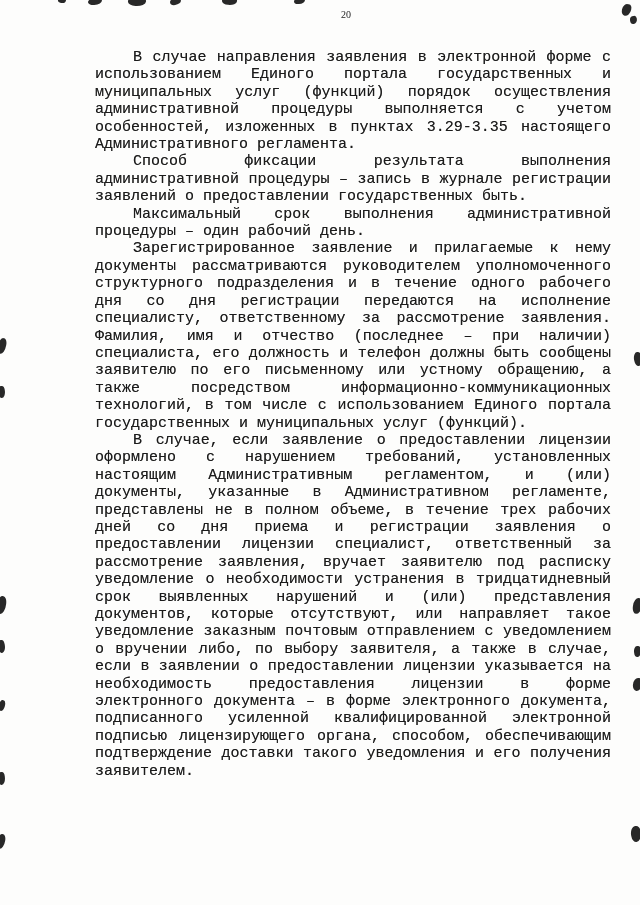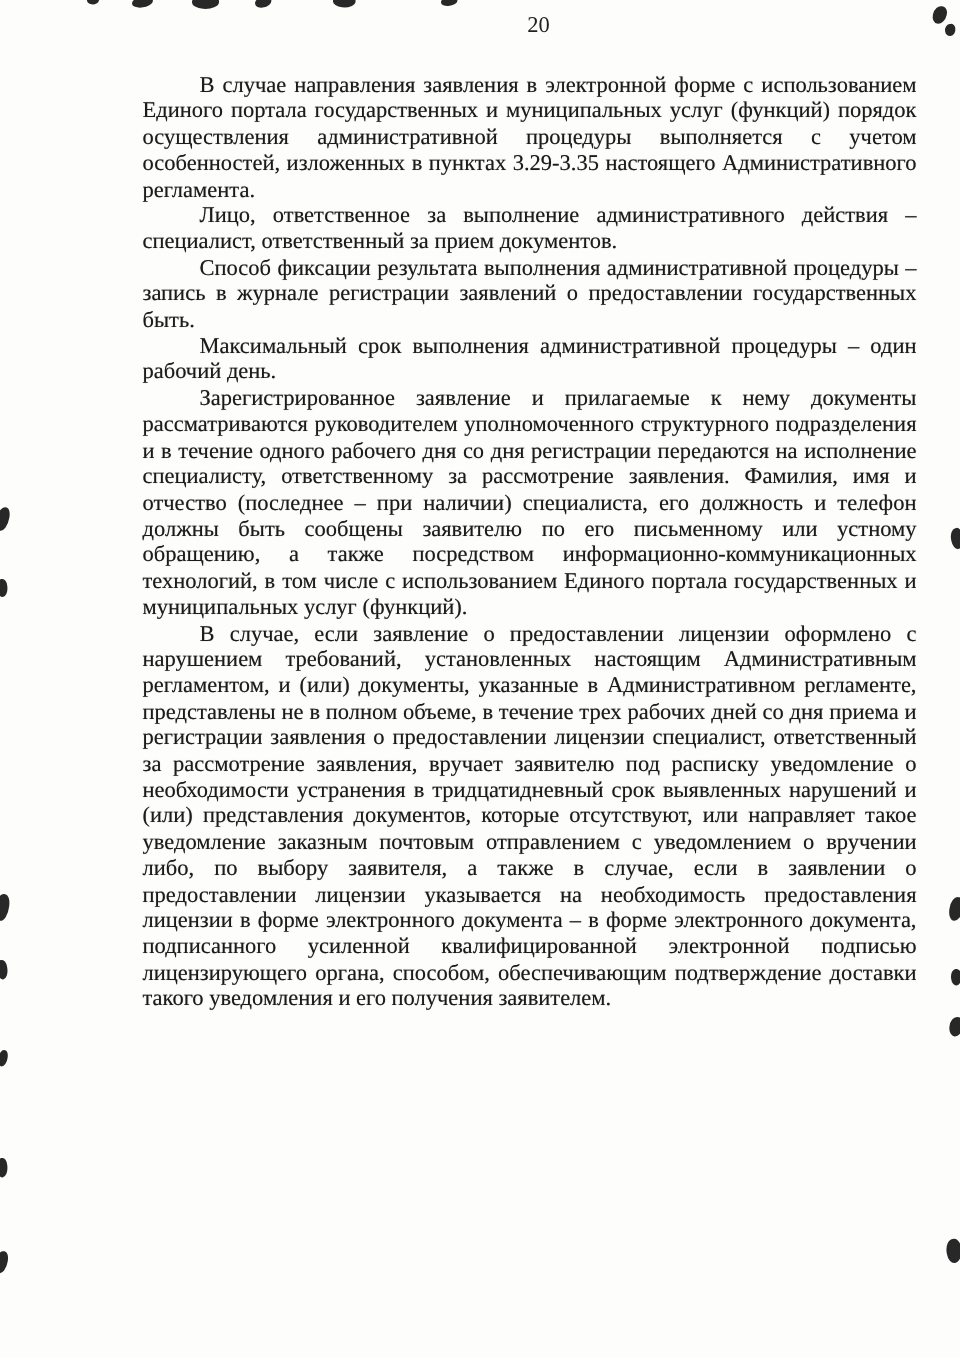--- a/index.html
+++ b/index.html
@@ -15,35 +15,36 @@
     font-family: "Liberation Serif", "DejaVu Serif", serif;
     color: #1b1b1b;
   }
   .page {
     position: absolute;
     inset: 0;
   }
   .page-number {
     position: absolute;
     top: 9px;
-    left: 101px;
+    left: 88px;
     width: 516px;
     text-align: center;
-    font-size: 15px;
+    font-size: 10px;
     color: #222;
   }
   .page-body {
     position: absolute;
     top: 49px;
     left: 95px;
     width: 516px;
     font-size: 15px;
     line-height: 17.4px;
     text-align: justify;
     text-shadow: 0 0 0.5px rgba(20,20,20,0.55);
+    font-family: Liberation Mono, monospace;
   }
   .page-body p {
     margin: 0;
     padding: 0;
     text-indent: 38px;
   }
   
   .artifact {
     position: absolute;
     background: #161616;
@@ -53,21 +54,20 @@
 </style>
 </head>
 <body>
 
 <div class="page">
 
   <div class="page-number">20</div>
 
   <main class="page-body">
       <p>В случае направления заявления в электронной форме с использованием Единого портала государственных и муниципальных услуг (функций) порядок осуществления административной процедуры выполняется с учетом особенностей, изложенных в пунктах 3.29-3.35 настоящего Административного регламента.</p>
-      <p>Лицо, ответственное за выполнение административного действия – специалист, ответственный за прием документов.</p>
       <p>Способ фиксации результата выполнения административной процедуры – запись в журнале регистрации заявлений о предоставлении государственных быть.</p>
       <p>Максимальный срок выполнения административной процедуры – один рабочий день.</p>
       <p>Зарегистрированное заявление и прилагаемые к нему документы рассматриваются руководителем уполномоченного структурного подразделения и в течение одного рабочего дня со дня регистрации передаются на исполнение специалисту, ответственному за рассмотрение заявления. Фамилия, имя и отчество (последнее – при наличии) специалиста, его должность и телефон должны быть сообщены заявителю по его письменному или устному обращению, а также посредством информационно-коммуникационных технологий, в том числе с использованием Единого портала государственных и муниципальных услуг (функций).</p>
       <p>В случае, если заявление о предоставлении лицензии оформлено с нарушением требований, установленных настоящим Административным регламентом, и (или) документы, указанные в Административном регламенте, представлены не в полном объеме, в течение трех рабочих дней со дня приема и регистрации заявления о предоставлении лицензии специалист, ответственный за рассмотрение заявления, вручает заявителю под расписку уведомление о необходимости устранения в тридцатидневный срок выявленных нарушений и (или) представления документов, которые отсутствуют, или направляет такое уведомление заказным почтовым отправлением с уведомлением о вручении либо, по выбору заявителя, а также в случае, если в заявлении о предоставлении лицензии указывается на необходимость предоставления лицензии в форме электронного документа – в форме электронного документа, подписанного усиленной квалифицированной электронной подписью лицензирующего органа, способом, обеспечивающим подтверждение доставки такого уведомления и его получения заявителем.</p>
     </main>
 
   <div class="artifact" style="left:58px;  top:-3px;  width:8px;  height:6px;  transform:rotate(8deg);"></div>
   <div class="artifact" style="left:88px;  top:-2px;  width:14px; height:7px;  transform:rotate(-5deg);"></div>
   <div class="artifact" style="left:128px; top:-3px;  width:18px; height:9px;  transform:rotate(4deg);"></div>
   <div class="artifact" style="left:170px; top:-2px;  width:11px; height:7px;  transform:rotate(-7deg);"></div>

